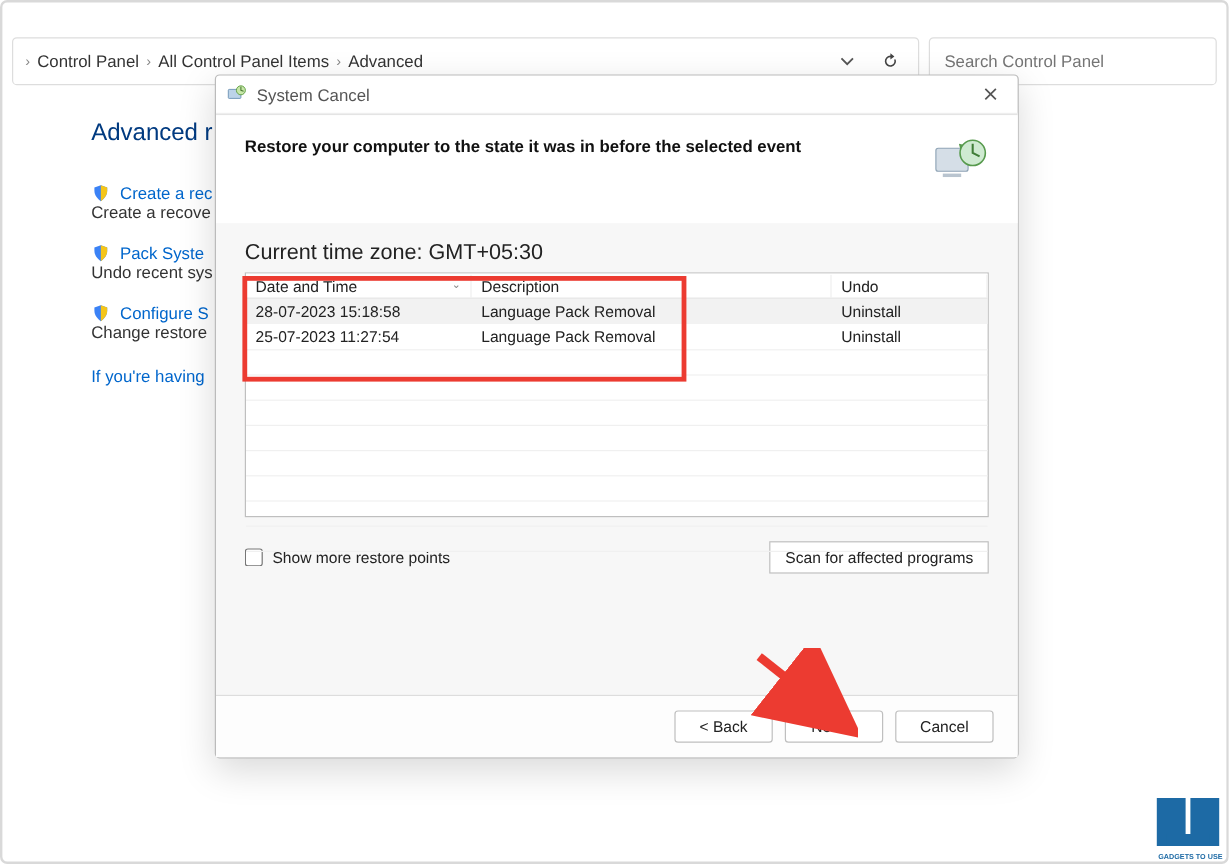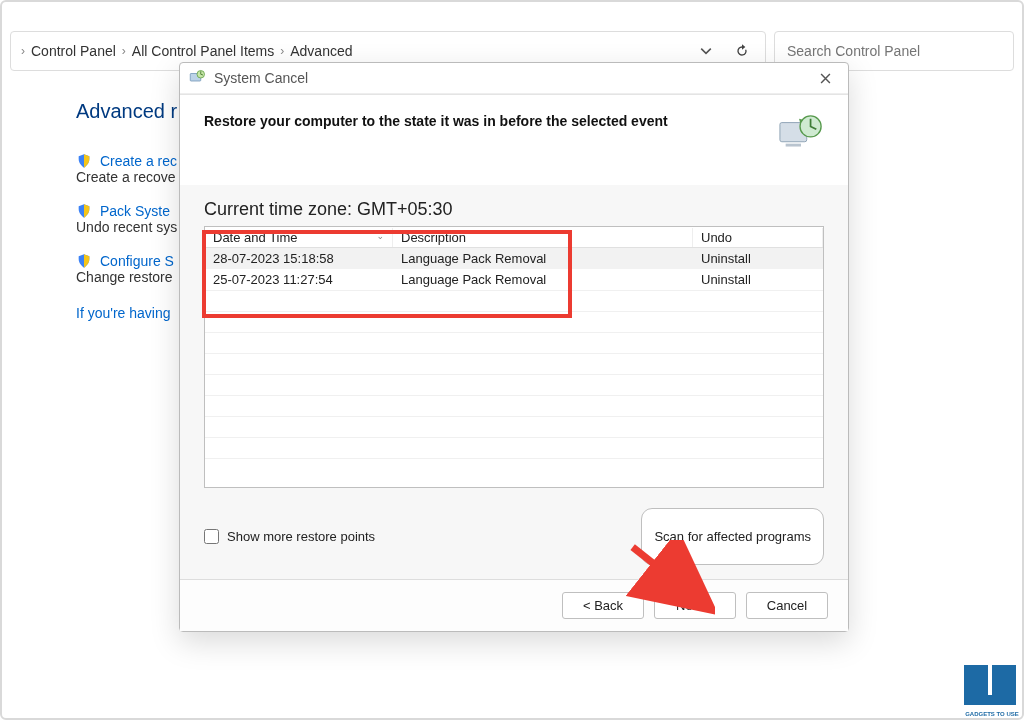--- a/index.html
+++ b/index.html
@@ -56,42 +56,42 @@
   .titlebar .close { width:30px; height:24px; display:flex; align-items:center; justify-content:center; color:#555; border-radius:3px;}
 
   .dialog-body { flex:1; padding: 18px 24px 14px 24px; display:flex; flex-direction:column; background:#f7f7f7; border-top:1px solid #e4e4e4; }
   .dialog-head-row { display:flex; justify-content:space-between; align-items:flex-start; background:#fff; margin:-18px -24px 0 -24px; padding:18px 24px 30px 24px;gap:25px; }
   .restore-title { font-weight:700; font-size:14px; color:#111; max-width:480px; }
   .icon-big { width:46px; height:42px; }
 
   .tzline { font-size:18px; color:#222; margin:14px 0 6px 0; }
 
   .restore-list {
-    border:1px solid #bfbfbf; background:#fff; height:262px;
+    border:1px solid #bfbfbf; background:#fff; height:204px;
     font-size:13px; position:relative;
   }
   .rl-row { display:grid; grid-template-columns: 188px 300px 1fr; height:21px; align-items:center; }
   .rl-head { background:#fff; border-bottom:1px solid #e0e0e0; }
   .rl-head .cell { padding: 2px 8px 2px 8px; color:#222; border-right:1px solid #eee; position:relative;}
   .rl-head .cell .sort { position:absolute; right:8px; top:3px; font-size:9px; color:#888; }
   .rl-body .cell { padding: 1px 8px; color:#222; }
   .rl-body .rl-row:nth-child(odd){ background:#fff; }
   .rl-body .rl-row.sel { background:#f2f2f2; }
   .rl-grid-lines .line { position:absolute; left:0; right:0; height:1px; background:#f0f0f0; }
 
   .redbox {
     position:absolute; border:4px solid #ec3b31; pointer-events:none;
   }
 
   .below-list { display:flex; justify-content:space-between; align-items:center; margin-top:20px; }
   .chk { display:flex; align-items:center; gap:8px; font-size:13px; color:#222;}
   .chk input { width:15px; height:15px; }
   .scan-btn {
-    background:#fff; border:1px solid #bfbfbf; border-radius:11px;
-    padding: 20px 12px; font-size:13px; color:#222;
+    background:#fff; border:1px solid #bfbfbf; border-radius:0;
+    padding: 5px 12px; font-size:13px; color:#222;
   }
 
   .dialog-footer {
     border-top:1px solid #ddd; padding: 12px 20px; display:flex; justify-content:flex-end; gap:10px; background:#fdfdfd;
   }
   .dbtn {
     background:#fff; border:1px solid #bfbfbf; border-radius:3px;
     min-width:82px; padding:5px 14px; font-size:13px; color:#222; text-align:center;
   }
 

